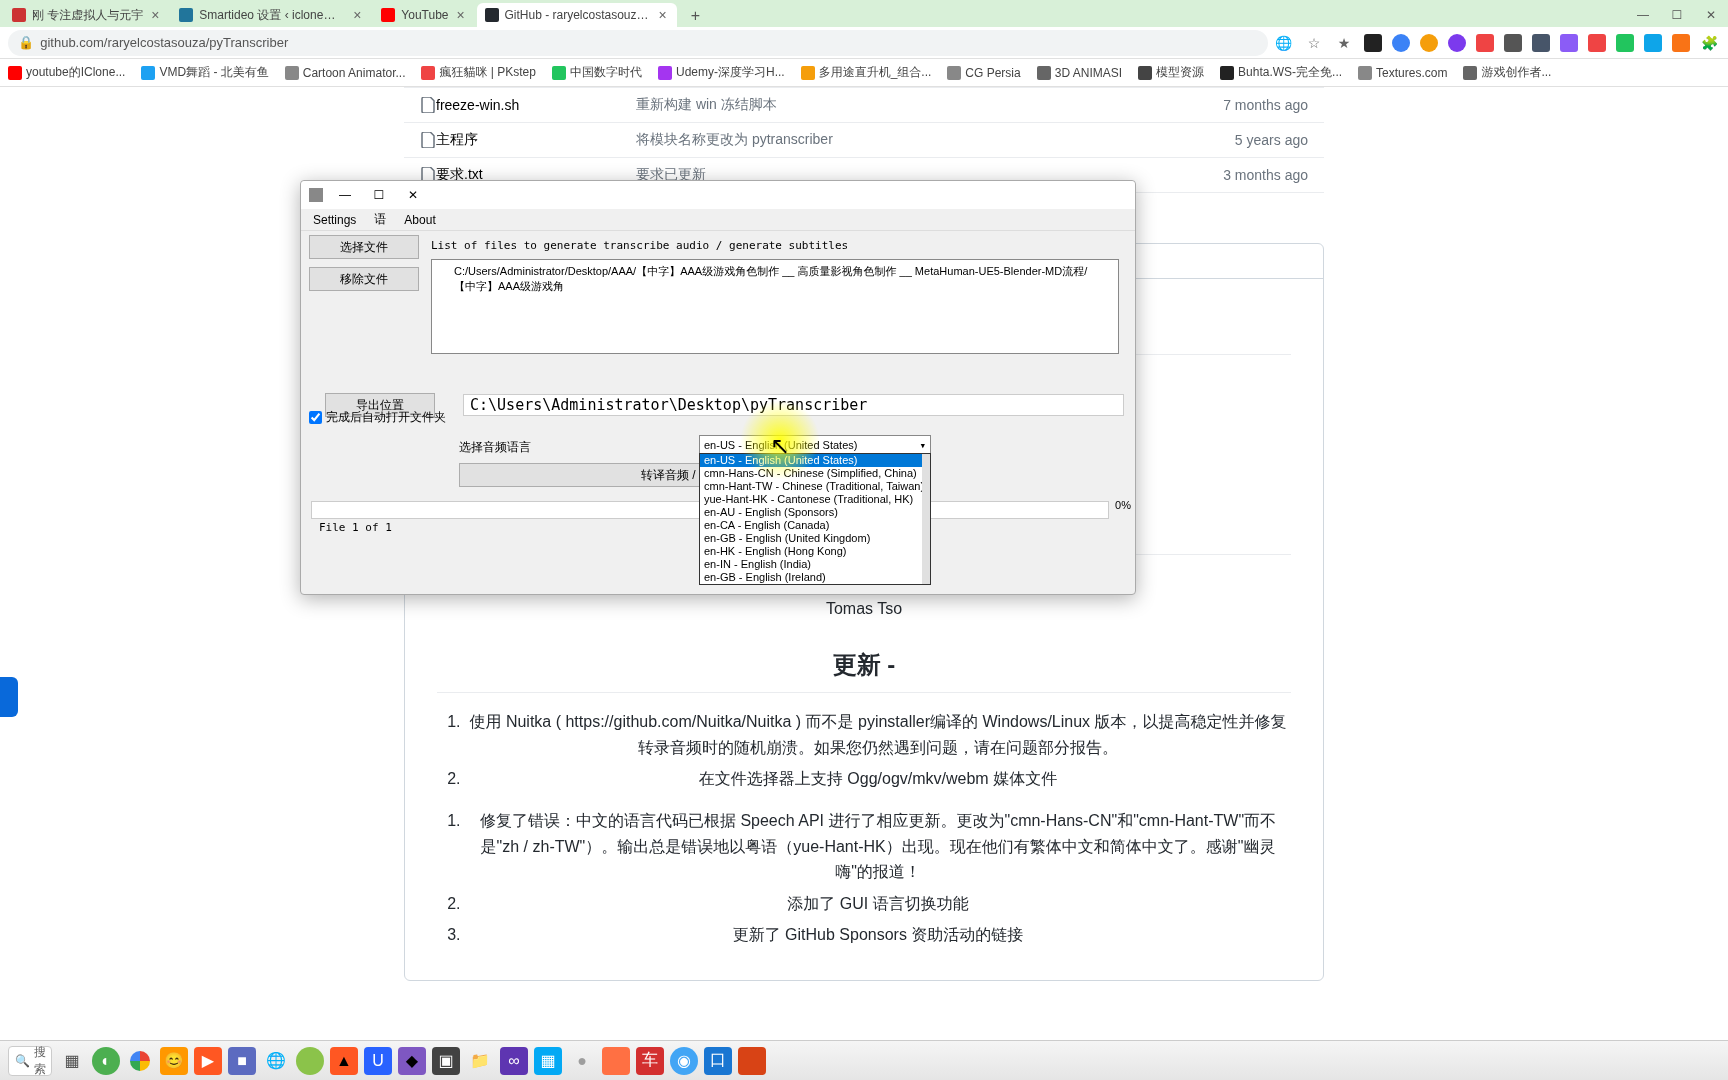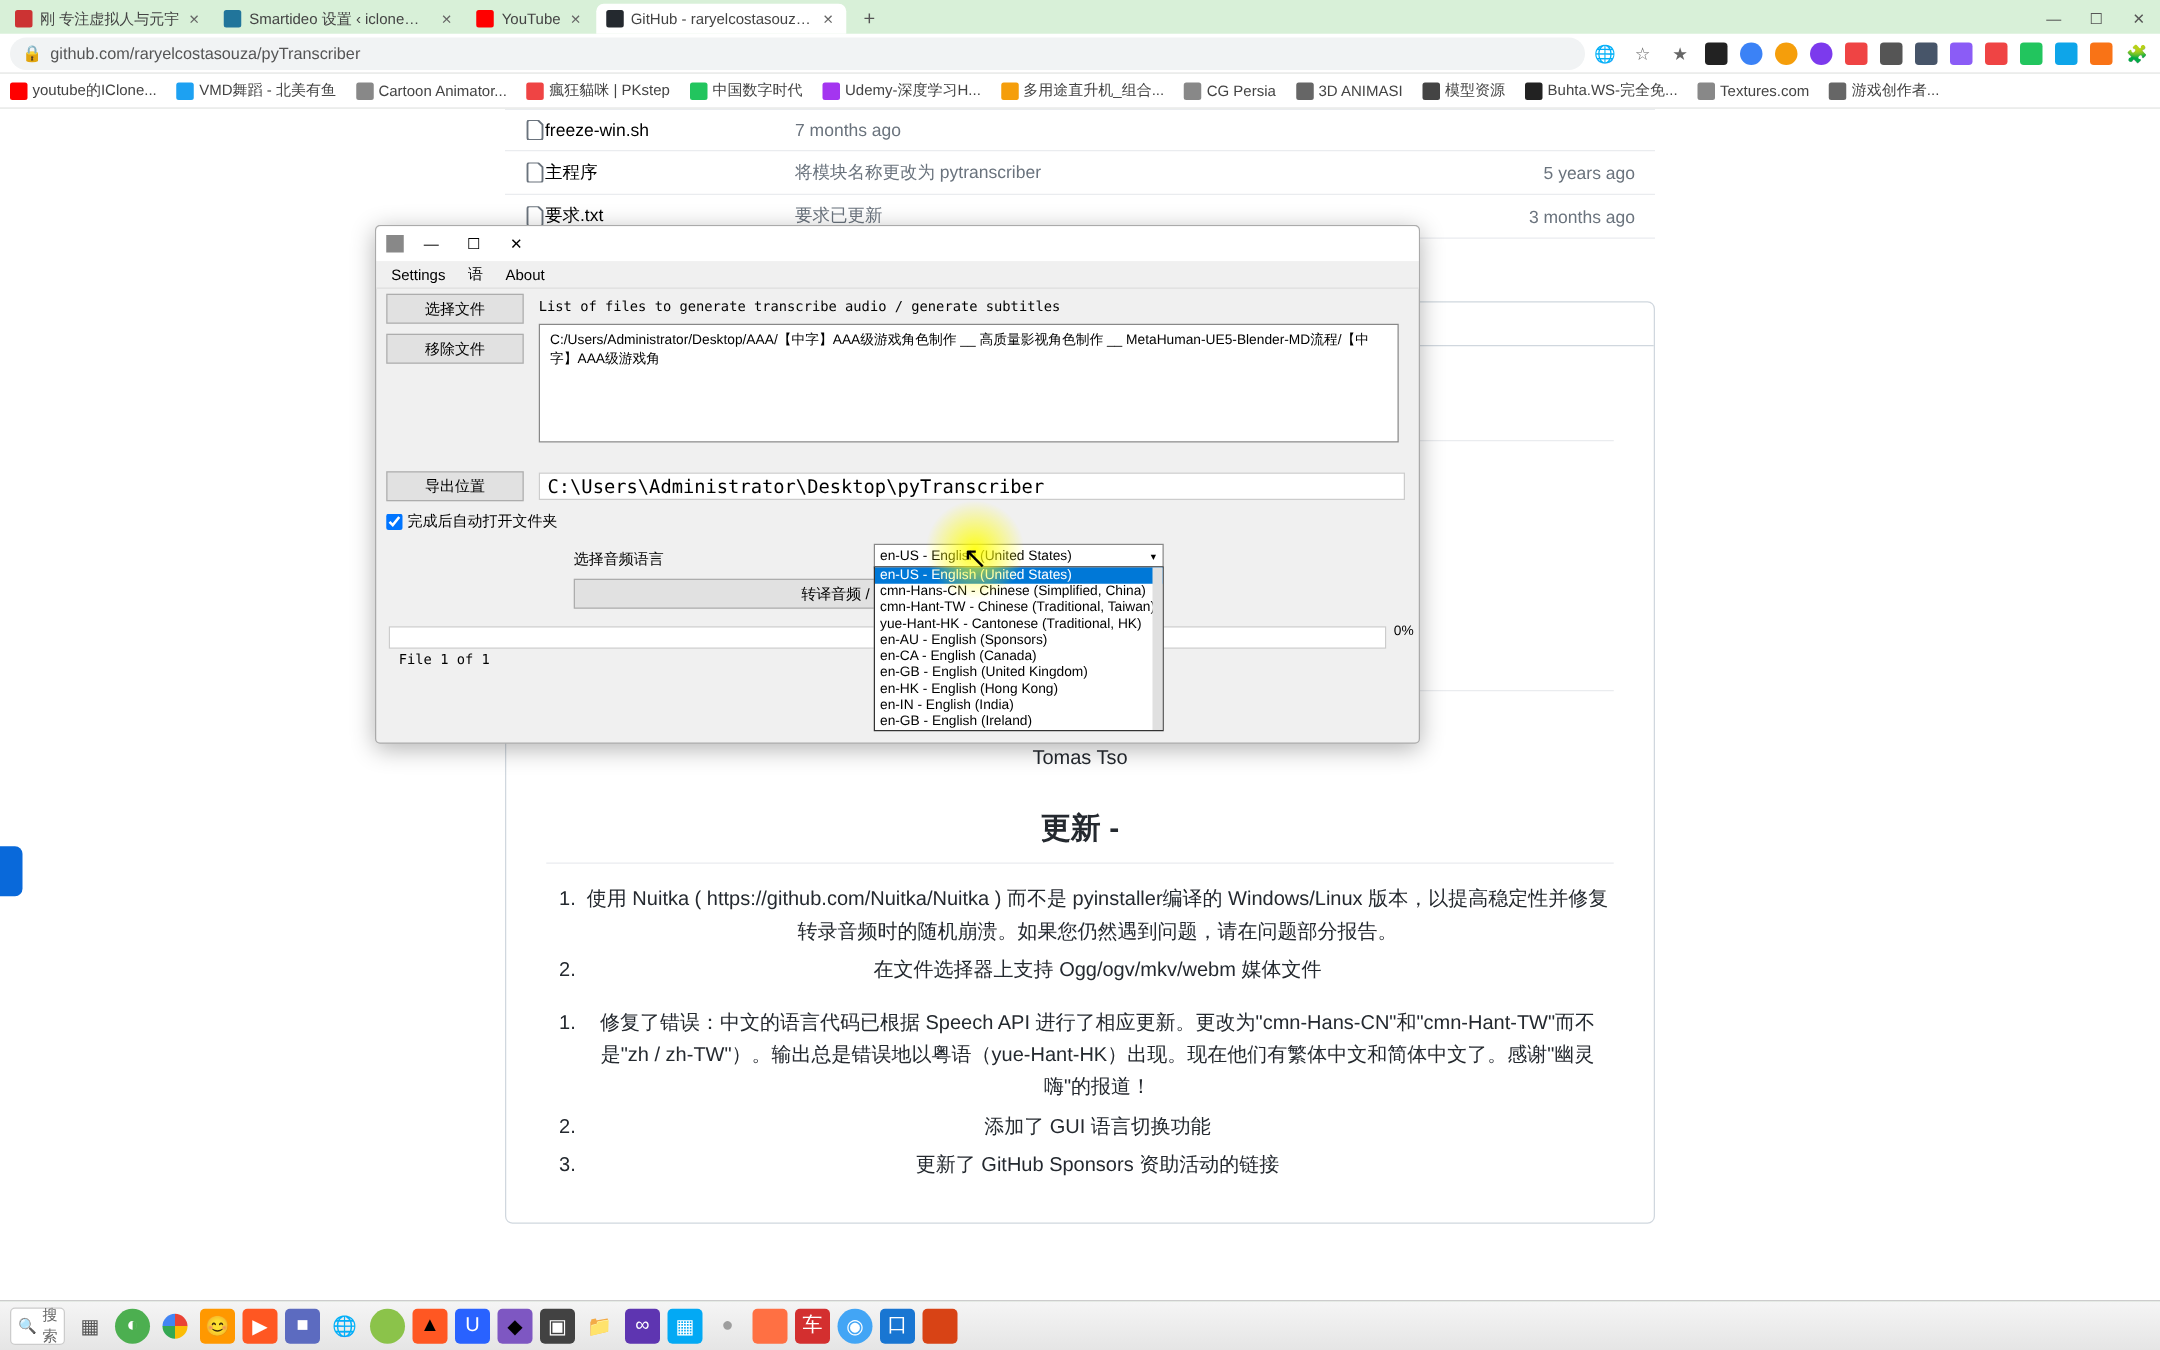--- a/index.html
+++ b/index.html
@@ -51,21 +51,21 @@
 .dlg-title { height: 28px; display: flex; align-items: center; padding: 0 8px; background: #fff; border-radius: 4px 4px 0 0; }
 .dlg-title-icon { width: 14px; height: 14px; background: #888; margin-right: 6px; }
 .dlg-title-text { flex: 1; color: #222; }
 .dlg-win-btns { display: flex; gap: 2px; }
 .dlg-win-btn { width: 32px; height: 20px; display: flex; align-items: center; justify-content: center; font-size: 12px; }
 .dlg-menu { height: 22px; background: #f0f0f0; display: flex; align-items: center; padding: 0 4px; gap: 2px; border-bottom: 1px solid #ddd; }
 .dlg-menu-item { padding: 2px 8px; }
 .dlg-body { padding: 4px 8px; position: relative; }
 .dlg-btn { width: 110px; height: 24px; background: #e1e1e1; border: 1px solid #adadad; display: flex; align-items: center; justify-content: center; margin-bottom: 8px; }
 .list-label { position: absolute; left: 130px; top: 8px; font-family: monospace; font-size: 11px; }
-.file-list-box { position: absolute; left: 130px; top: 28px; width: 688px; height: 95px; background: #fff; border: 1px solid #888; padding: 4px 8px; font-size: 11px; overflow-x: auto; }
+.file-list-box { position: absolute; left: 130px; top: 28px; width: 688px; height: 95px; background: #fff; border: 1px solid #888; padding: 4px 22px; font-size: 11px; overflow-x: auto; }
 .output-row { position: absolute; left: 8px; top: 146px; width: 815px; display: flex; align-items: center; }
 .output-path { margin-left: 12px; flex: 1; height: 22px; background: #fff; border: 1px solid #ccc; padding: 2px 6px; font-family: monospace; font-size: 15px; display: flex; align-items: center; }
 .checkbox-row { position: absolute; left: 8px; top: 178px; display: flex; align-items: center; gap: 4px; }
 .lang-label { position: absolute; left: 158px; top: 208px; font-size: 12px; }
 .lang-select { position: absolute; left: 398px; top: 204px; width: 232px; height: 20px; background: #fff; border: 1px solid #888; padding: 1px 4px; font-family: monospace; font-size: 11px; display: flex; align-items: center; }
 .lang-select::after { content: "▾"; margin-left: auto; }
 .action-btn { position: absolute; left: 158px; top: 232px; width: 470px; height: 24px; background: #e1e1e1; border: 1px solid #adadad; display: flex; align-items: center; justify-content: center; }
 .progress { position: absolute; left: 10px; top: 270px; width: 798px; height: 18px; background: #fff; border: 1px solid #ccc; }
 .progress-pct { position: absolute; right: 4px; top: 268px; font-size: 11px; }
 .file-count { position: absolute; left: 18px; top: 290px; font-family: monospace; font-size: 11px; }
@@ -204,20 +204,21 @@
 
 <div class="page-content">
   <div class="side-bubble"></div>
   <div class="main-col">
 
     <div class="file-row">
       <svg class="file-icon-svg" viewBox="0 0 16 16">
           <path d="M2 1.75C2 .784 2.784 0 3.75 0h6.5L14 3.75v10.5A1.75 1.75 0 0112.25 16h-8.5A1.75 1.75 0 012 14.25V1.75z" fill="none" stroke="#6a737d" stroke-width="1.5"></path>
         </svg>
       <span class="file-name">freeze-win.sh</span>
+      <span class="file-msg">重新构建 win 冻结脚本</span>
       <span class="file-time">7 months ago</span>
     </div>
     <div class="file-row">
       <svg class="file-icon-svg" viewBox="0 0 16 16">
           <path d="M2 1.75C2 .784 2.784 0 3.75 0h6.5L14 3.75v10.5A1.75 1.75 0 0112.25 16h-8.5A1.75 1.75 0 012 14.25V1.75z" fill="none" stroke="#6a737d" stroke-width="1.5"></path>
         </svg>
       <span class="file-name">主程序</span>
       <span class="file-msg">将模块名称更改为 pytranscriber</span>
       <span class="file-time">5 years ago</span>
     </div>
@@ -283,21 +284,21 @@
   </div>
   <div class="dlg-body">
     <div class="dlg-btn">选择文件</div>
     <div class="dlg-btn">移除文件</div>
     <div class="list-label">List of files to generate transcribe audio / generate subtitles</div>
     <div class="file-list-box">
       <div>C:/Users/Administrator/Desktop/AAA/【中字】AAA级游戏角色制作 __ 高质量影视角色制作 __ MetaHuman-UE5-Blender-MD流程/【中字】AAA级游戏角</div>
 
     </div>
     <div class="output-row">
-      <div class="dlg-btn" style="margin:0">导出位置</div>
+      <div class="dlg-btn" style="margin:16px">导出位置</div>
       <div class="output-path">C:\Users\Administrator\Desktop\pyTranscriber</div>
     </div>
     <div class="checkbox-row">
       <input type="checkbox" checked="" style="">
       <span>完成后自动打开文件夹</span>
     </div>
     <div class="lang-label">选择音频语言</div>
     <div class="lang-select">
       <span>en-US - English (United States)</span>
     </div>

